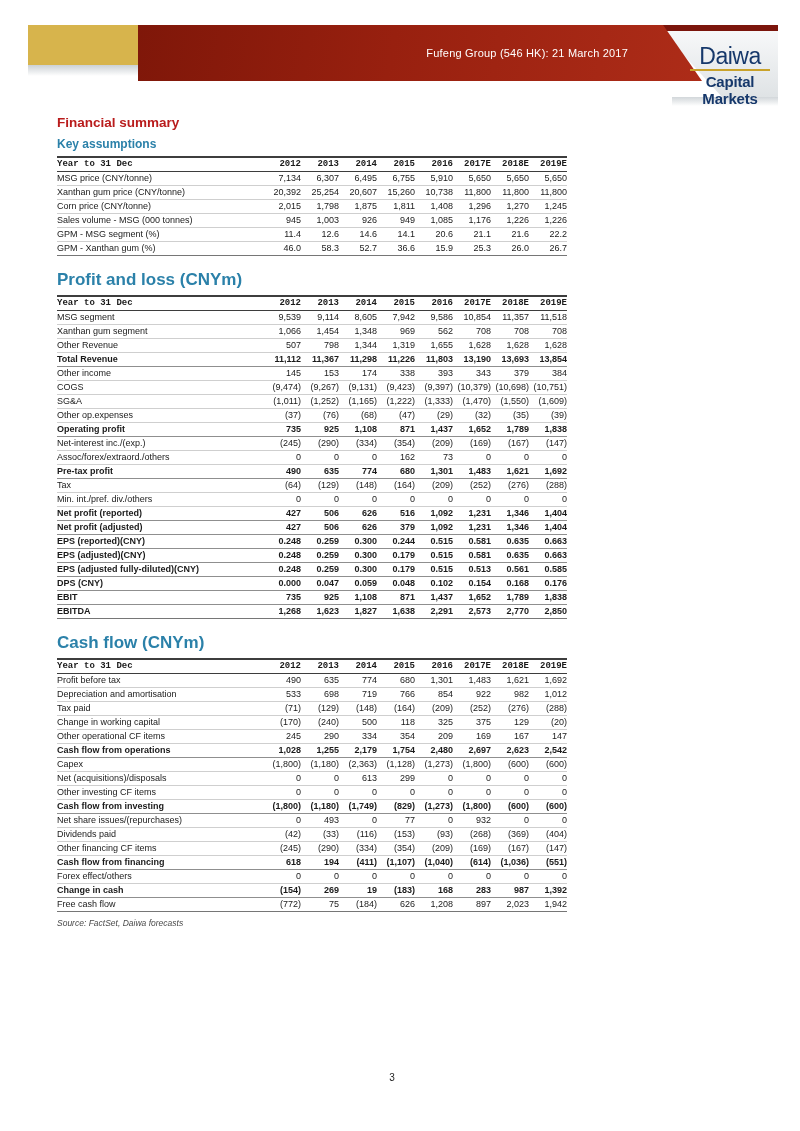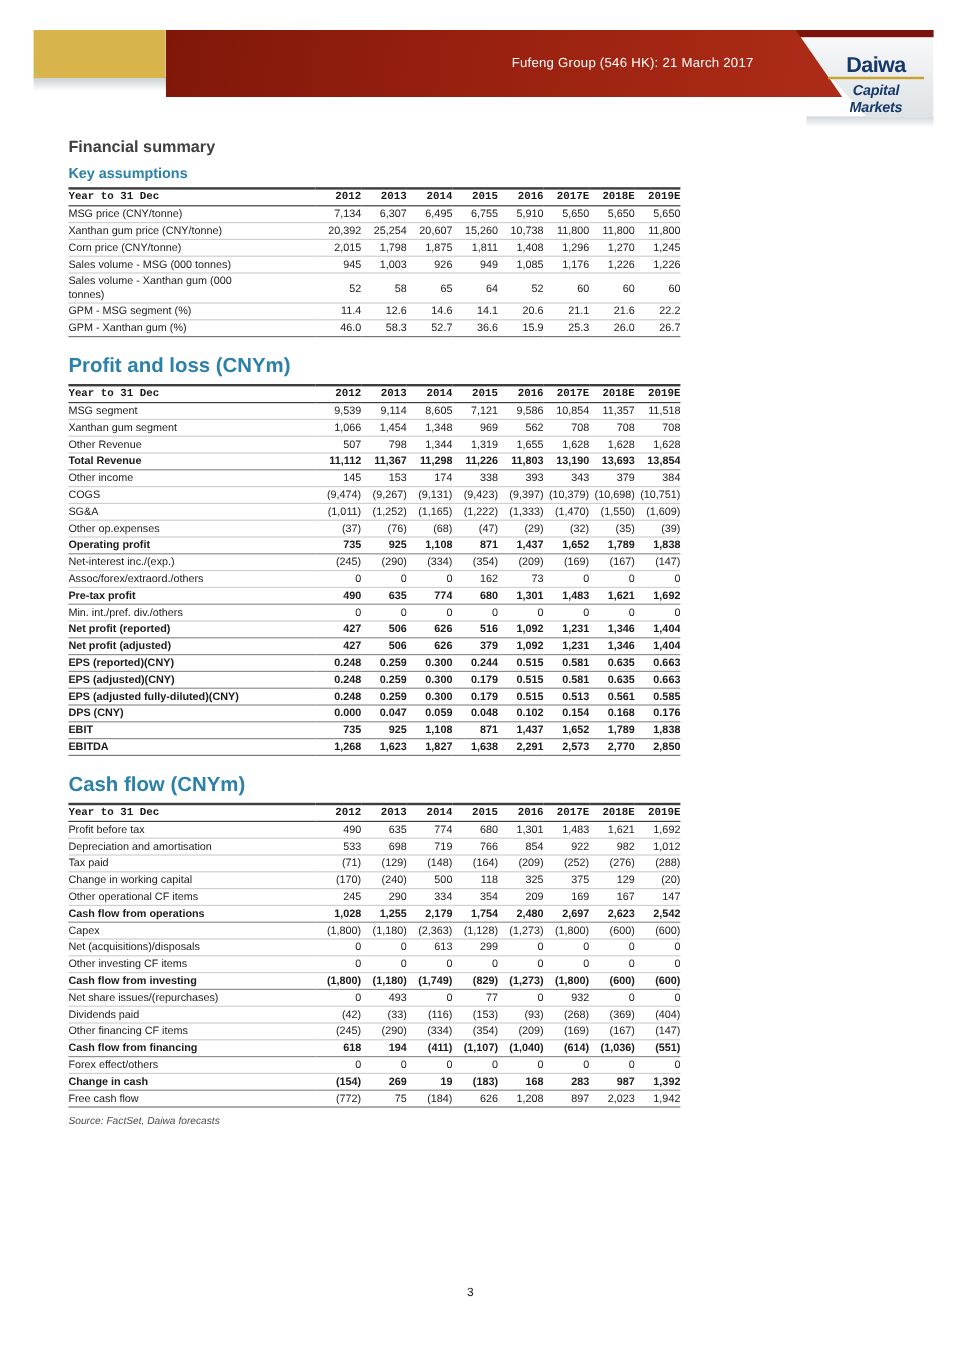--- a/index.html
+++ b/index.html
@@ -16,26 +16,26 @@
   .flag-shadow{position:absolute;left:672px;top:97px;width:106px;height:9px;
     background:linear-gradient(to bottom,#d2d7da,rgba(255,255,255,0));z-index:0;}
   .top-strip{position:absolute;left:640px;top:25px;width:138px;height:6px;background:#7b150c;z-index:2;}
   .gold-block{position:absolute;left:28px;top:25px;width:110px;height:40px;background:#d7b44c;z-index:3;}
   .red-banner{position:absolute;left:138px;top:25px;width:564px;height:56px;z-index:3;
     background:linear-gradient(100deg,#7f1709 0%,#98200f 45%,#ad2c18 100%);
     clip-path:polygon(0 0,93.1% 0,100% 100%,0 100%);
     display:flex;align-items:center;justify-content:flex-end;}
   .banner-text{color:#ffffff;font-size:11px;padding-right:74px;letter-spacing:.2px;}
   .daiwa-logo{position:absolute;left:688px;top:45px;width:84px;text-align:center;z-index:4;}
-  .daiwa-word{font-size:18px;font-weight:bold;color:#16386b;line-height:1;letter-spacing:-0.5px;}
+  .daiwa-word{font-size:23px;font-weight:normal;color:#16386b;line-height:1;letter-spacing:-0.5px;}
   .daiwa-rule{height:2px;background:#c9a22b;margin:1px 2px 2px 2px;}
-  .daiwa-sub{font-size:12px;font-weight:bold;color:#16386b;letter-spacing:-0.2px;font-style:italic;}
+  .daiwa-sub{font-size:15px;font-weight:bold;color:#16386b;letter-spacing:-0.2px;}
   
   .content{position:absolute;left:57px;top:115px;width:512px;}
-  h1.fin-title{font-size:13.5px;font-weight:bold;color:#404040;margin:0 0 7px 0;}
+  h1.fin-title{font-size:13.5px;font-weight:bold;color:#b91c1c;margin:0 0 7px 0;}
   h2.tbl-title{font-size:17px;font-weight:bold;color:#2b81a9;margin:14px 0 5px 0;}
   h2.tbl-title.sub{font-size:12px;margin:0 0 5px 0;}
   table.fin{border-collapse:collapse;width:510px;table-layout:fixed;}
   table.fin col.lbl{width:206px;}
   table.fin th,table.fin td{
     font-size:9px;line-height:11px;padding:1px 0;vertical-align:middle;
     white-space:pre-line;overflow:hidden;}
   table.fin thead th{font-weight:bold;text-align:right;
     border-top:2px solid #3d3d3d;border-bottom:1px solid #3d3d3d;font-family:Liberation Mono, monospace;}
   table.fin thead th:first-child{text-align:left;}
@@ -135,32 +135,20 @@
               <td>945</td>
               <td>1,003</td>
               <td>926</td>
               <td>949</td>
               <td>1,085</td>
               <td>1,176</td>
               <td>1,226</td>
               <td>1,226</td>
             </tr>
             <tr>
-              <td>Sales volume - Xanthan gum (000
-tonnes)</td>
-              <td>52</td>
-              <td>58</td>
-              <td>65</td>
-              <td>64</td>
-              <td>52</td>
-              <td>60</td>
-              <td>60</td>
-              <td>60</td>
-            </tr>
-            <tr>
               <td>GPM - MSG segment (%)</td>
               <td>11.4</td>
               <td>12.6</td>
               <td>14.6</td>
               <td>14.1</td>
               <td>20.6</td>
               <td>21.1</td>
               <td>21.6</td>
               <td>22.2</td>
             </tr>
@@ -205,21 +193,21 @@
               <th>2018E</th>
               <th>2019E</th>
             </tr>
           </thead>
           <tbody>
             <tr>
               <td>MSG segment</td>
               <td>9,539</td>
               <td>9,114</td>
               <td>8,605</td>
-              <td>7,121</td>
+              <td>7,942</td>
               <td>9,586</td>
               <td>10,854</td>
               <td>11,357</td>
               <td>11,518</td>
             </tr>
             <tr>
               <td>Xanthan gum segment</td>
               <td>1,066</td>
               <td>1,454</td>
               <td>1,348</td>
@@ -333,20 +321,31 @@
               <td>490</td>
               <td>635</td>
               <td>774</td>
               <td>680</td>
               <td>1,301</td>
               <td>1,483</td>
               <td>1,621</td>
               <td>1,692</td>
             </tr>
             <tr>
+              <td>Tax</td>
+              <td>(64)</td>
+              <td>(129)</td>
+              <td>(148)</td>
+              <td>(164)</td>
+              <td>(209)</td>
+              <td>(252)</td>
+              <td>(276)</td>
+              <td>(288)</td>
+            </tr>
+            <tr>
               <td>Min. int./pref. div./others</td>
               <td>0</td>
               <td>0</td>
               <td>0</td>
               <td>0</td>
               <td>0</td>
               <td>0</td>
               <td>0</td>
               <td>0</td>
             </tr>

